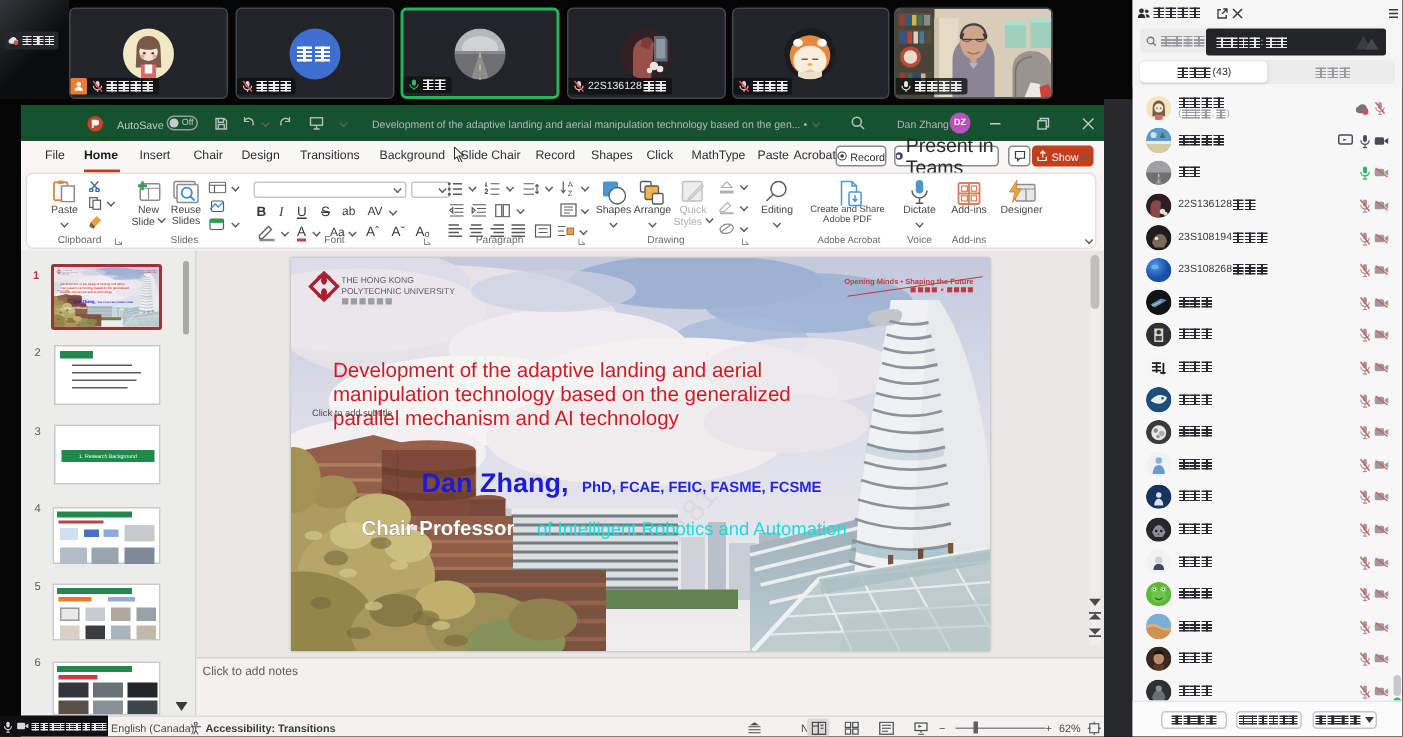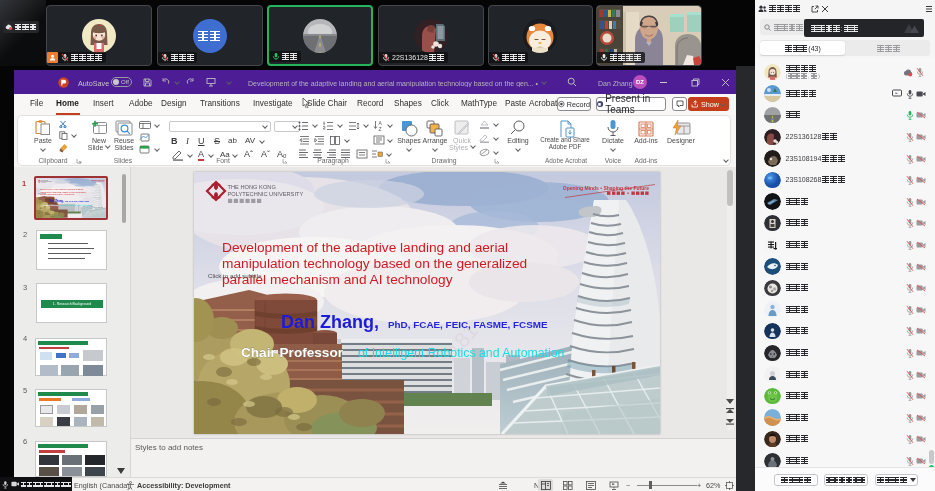--- a/index.html
+++ b/index.html
@@ -408,21 +408,21 @@
             <b></b>
             <b></b>
             <b></b>
             <b></b>
           </span>
    </div>
  </div>
 
  <div class="abs" id="ppt" style="left:14px;top:70px;width:722px;height:421px;background:#f6f5f4">
 
-  <div class="abs" style="left:0;top:0;width:722px;height:27px;background:#4c1d95;display:flex;align-items:center">
+  <div class="abs" style="left:0;top:0;width:722px;height:27px;background:#14532d;display:flex;align-items:center">
     <svg width="11" height="11" viewBox="0 0 11 11" style="position:absolute;left:44px;top:7px">
             <circle cx="5.5" cy="5.5" r="5.2" fill="#cb4324"></circle>
             <path d="M3.2 2.8h3a1.9 1.9 0 0 1 0 3.8H4.4v1.8H3.2z" fill="#fff"></path>
           </svg>
     <span style="position:absolute;left:64px;font-size:7.2px;color:#c9c9cb">AutoSave</span>
     <div style="position:absolute;left:97px;top:7px;width:21px;height:10px;border:1px solid #9a9a9e;border-radius:5px">
             <span style="position:absolute;left:1px;top:1px;width:6px;height:6px;border-radius:50%;background:#c9c9cb"></span>
             <span style="position:absolute;right:2px;top:1px;font-size:6px;color:#c9c9cb">Off</span>
           </div>
     <svg width="9" height="9" viewBox="0 0 9 9" style="position:absolute;left:129px;top:8px" fill="none" stroke="#bdbdc0" stroke-width=".9">
@@ -460,24 +460,24 @@
     <svg width="9" height="9" viewBox="0 0 9 9" style="position:absolute;left:707px;top:8px" stroke="#c9c9cb" stroke-width=".9">
             <path d="M1 1l7 7M8 1L1 8"></path>
           </svg>
   </div>
 
   <div class="abs" style="left:0;top:24px;width:722px;height:21px;background:#f8f7f6">
     <span class="menu-item" style="left:16px">File</span>
     <span class="menu-item" style="left:42px;font-weight:bold;color:#1a1a1a">Home</span>
     <div class="abs" style="left:42px;top:19px;width:24px;height:2px;background:#c43e1c"></div>
     <span class="menu-item" style="left:79px">Insert</span>
-    <span class="menu-item" style="left:115px">Adobe</span>
+    <span class="menu-item" style="left:115px">Chair</span>
     <span class="menu-item" style="left:147px">Design</span>
     <span class="menu-item" style="left:186px">Transitions</span>
-    <span class="menu-item" style="left:239px">Investigate</span>
+    <span class="menu-item" style="left:239px">Background</span>
     <span class="menu-item" style="left:293px">Slide Chair</span>
     <span class="menu-item" style="left:343px">Record</span>
     <span class="menu-item" style="left:380px">Shapes</span>
     <span class="menu-item" style="left:417px">Click</span>
     <span class="menu-item" style="left:447px">MathType</span>
     <span class="menu-item" style="left:491px">Paste</span>
     <span class="menu-item" style="left:515px">Acrobat</span>
     <svg width="8" height="10" viewBox="0 0 8 10" style="position:absolute;left:288px;top:4px">
             <path d="M1 0l6 6H4l2 4-1.5.7L2.7 6.6 1 8z" fill="#fff" stroke="#333" stroke-width=".7"></path>
           </svg>
@@ -486,21 +486,21 @@
               <circle cx="4" cy="4" r="3.2" fill="none" stroke="#3a3a3e" stroke-width=".8"></circle>
               <circle cx="4" cy="4" r="1.4" fill="#3a3a3e"></circle>
             </svg>
             <span style="font-size:7.2px;color:#2a2a2e">Record</span>
           </div>
     <div class="abs" style="left:582px;top:3px;width:70px;height:14px;border:1px solid #8a8a8e;border-radius:3px;background:#fff;display:flex;align-items:center;justify-content:center">
             <svg width="8" height="8" viewBox="0 0 8 8" style="margin-right:2px">
               <path d="M4 0a4 4 0 1 1 0 8 4 4 0 0 1 0-8z" fill="#464775"></path>
               <rect x="1.5" y="2.7" width="3.4" height="3.4" rx=".4" fill="#fff"></rect>
             </svg>
-            <span style="font-size:10px;color:#2a2a2e">Present in Teams</span>
+            <span style="font-size:13px;color:#2a2a2e">Present in Teams</span>
           </div>
     <div class="abs" style="left:658px;top:3px;width:15px;height:14px;border:1px solid #8a8a8e;border-radius:3px;background:#fff;display:flex;align-items:center;justify-content:center">
             <svg width="8" height="8" viewBox="0 0 8 8" fill="none" stroke="#3a3a3e" stroke-width=".8">
               <path d="M1 1h6v4.5H4L2.5 7V5.5H1z"></path>
             </svg>
           </div>
     <div class="abs" style="left:674px;top:3px;width:41px;height:14px;border-radius:3px;background:#c43e1c;display:flex;align-items:center;justify-content:center">
             <svg width="8" height="8" viewBox="0 0 8 8" fill="none" stroke="#fff" stroke-width=".8" style="margin-right:2px">
               <path d="M1 4.5V7h5.5V4.5M4.2 1v4M2.5 2.5L4.2.8 6 2.5"></path>
             </svg>
@@ -831,30 +831,30 @@
     <svg width="8" height="7" viewBox="0 0 8 7" style="position:absolute;left:712px;top:241px">
             <path d="M0 5h8L4 1z" fill="#4a4a4a"></path>
             <rect y="0" width="8" height="1.2" fill="#4a4a4a"></rect>
           </svg>
     <svg width="8" height="7" viewBox="0 0 8 7" style="position:absolute;left:712px;top:251px">
             <path d="M0 1h8L4 5z" fill="#4a4a4a"></path>
             <rect y="5.5" width="8" height="1.2" fill="#4a4a4a"></rect>
           </svg>
 
     <div class="abs" style="left:117px;top:271px;width:605px;height:39px;background:#f2f1f0;border-top:1px solid #d4d2d0"></div>
-    <span class="abs" style="left:121px;top:276px;font-size:8px;color:#5a5a5a">Styles to add notes</span>
+    <span class="abs" style="left:121px;top:276px;font-size:8px;color:#5a5a5a">Click to add notes</span>
   </div>
 
   <div class="abs" style="left:0;top:407px;width:722px;height:14px;background:#f3f2f1;border-top:1px solid #dcdad8;font-size:7.2px;color:#4a4a4a">
     <span class="abs" style="left:60px;top:3px">English (Canada)</span>
     <svg width="9" height="9" viewBox="0 0 9 9" style="position:absolute;left:112px;top:3px" fill="none" stroke="#4a4a4a" stroke-width=".7">
             <circle cx="4.5" cy="1.5" r="1"></circle>
             <path d="M1 3.5h7M4.5 3.5v2.5M3 8.5l1.5-2.5L6 8.5"></path>
           </svg>
-    <span class="abs" style="left:123px;top:3px;font-weight:bold;color:#3a3a3a">Accessibility: Development</span>
+    <span class="abs" style="left:123px;top:3px;font-weight:bold;color:#3a3a3a">Accessibility: Transitions</span>
     <svg width="10" height="9" viewBox="0 0 10 9" style="position:absolute;left:484px;top:3px">
             <path d="M1 3.5h8M1 5.5h8M1 7.5h8" stroke="#4a4a4a" stroke-width=".8"></path>
             <path d="M2 2.5L5 .5l3 2z" fill="#4a4a4a"></path>
           </svg>
     <span class="abs" style="left:520px;top:3px">Notes</span>
     <div class="abs" style="left:524px;top:1px;width:15px;height:12px;background:#dcdbda;border-radius:2px"></div>
     <svg width="10" height="9" viewBox="0 0 10 9" style="position:absolute;left:526.5px;top:3px" fill="none" stroke="#3a3a3a" stroke-width=".8">
             <rect x=".5" y=".5" width="9" height="8"></rect>
             <path d="M.5 3h4M4.5 .5v8M6 2.5h2M6 4.5h2"></path>
           </svg>

